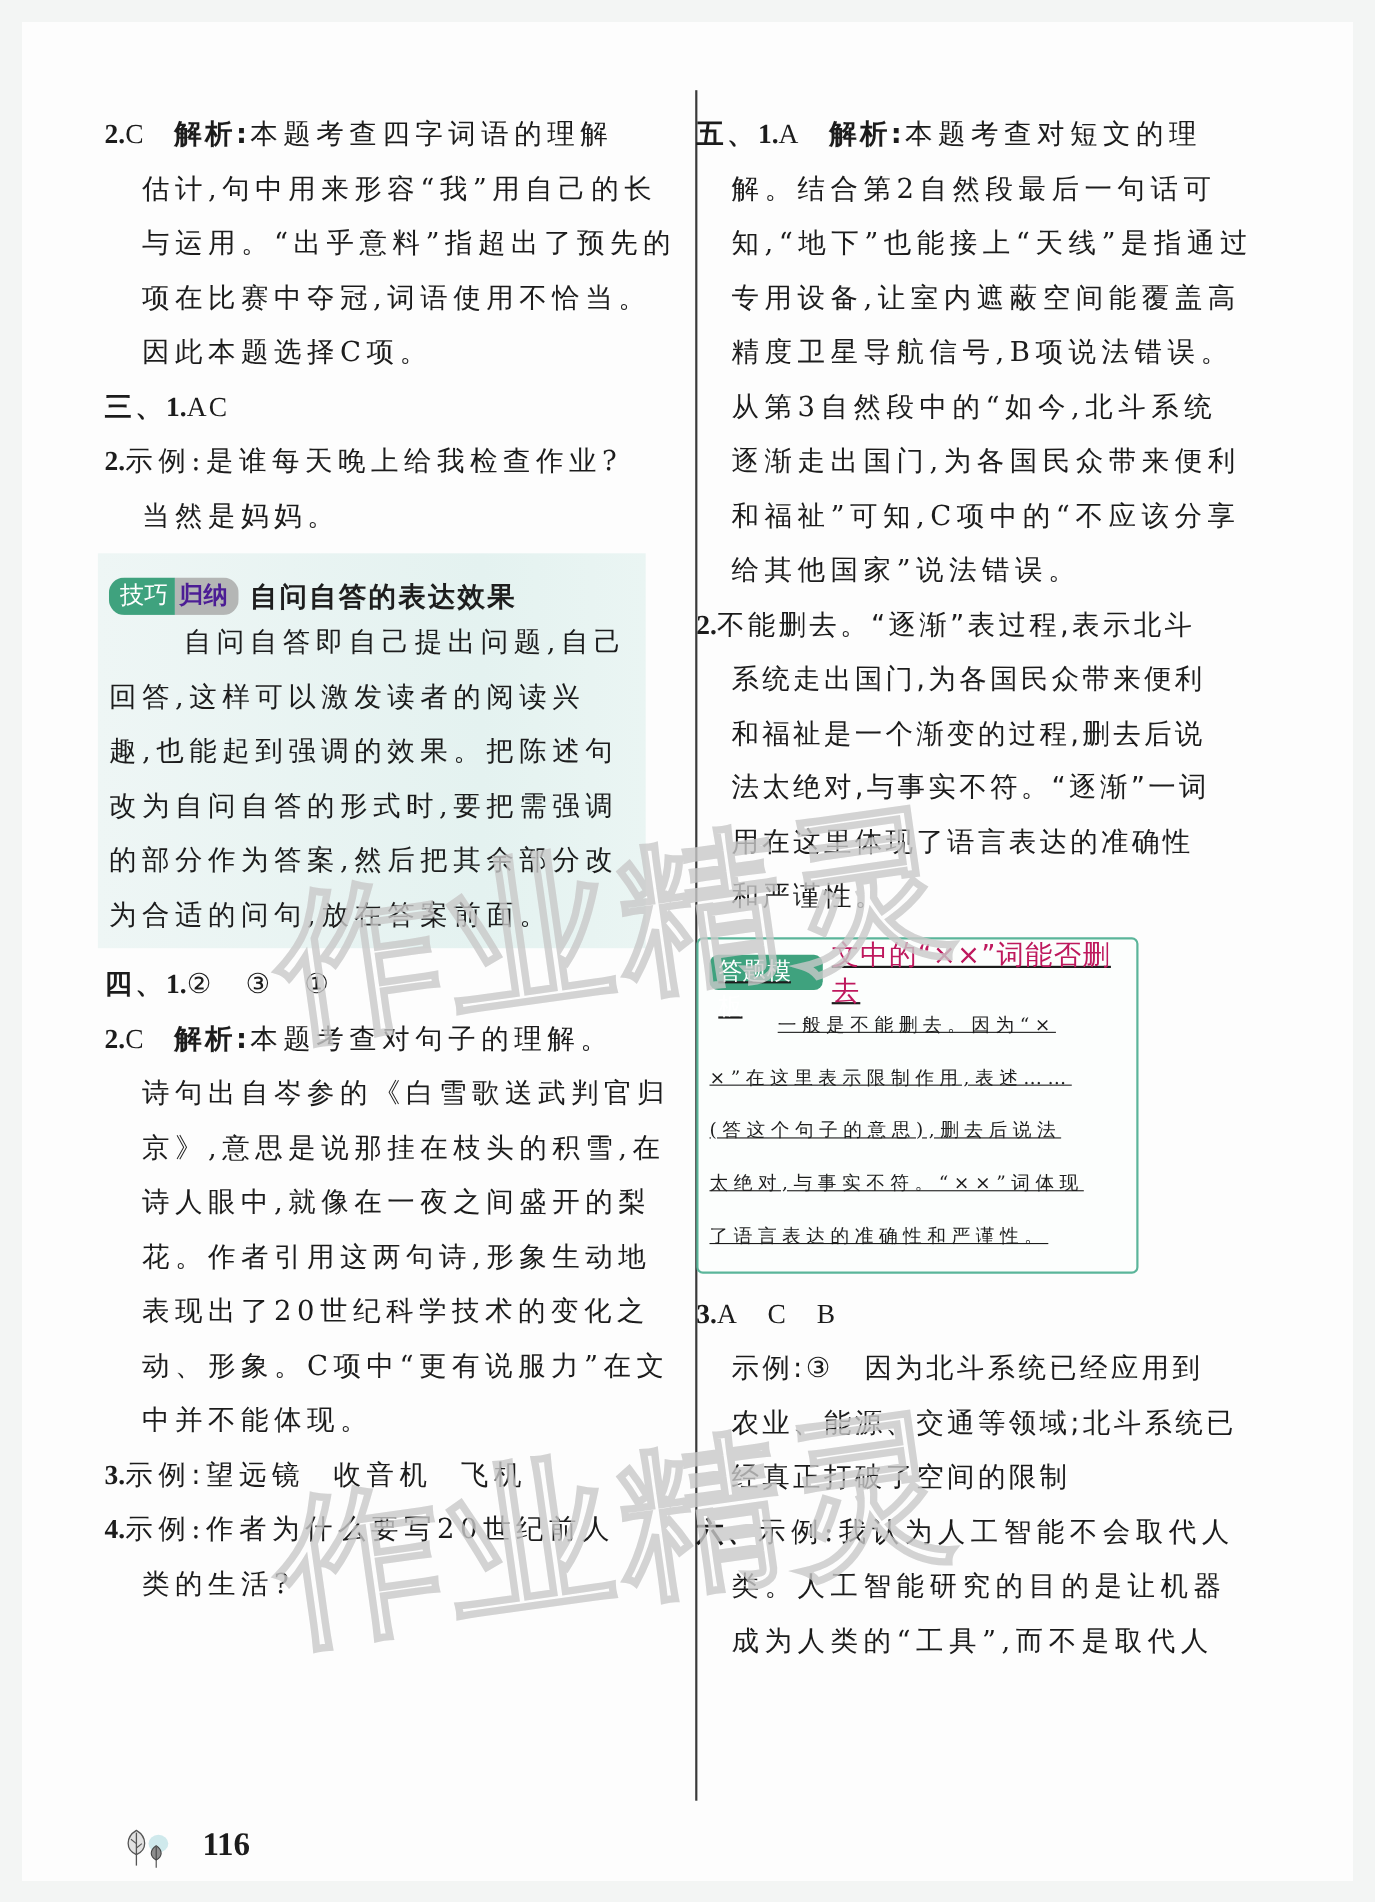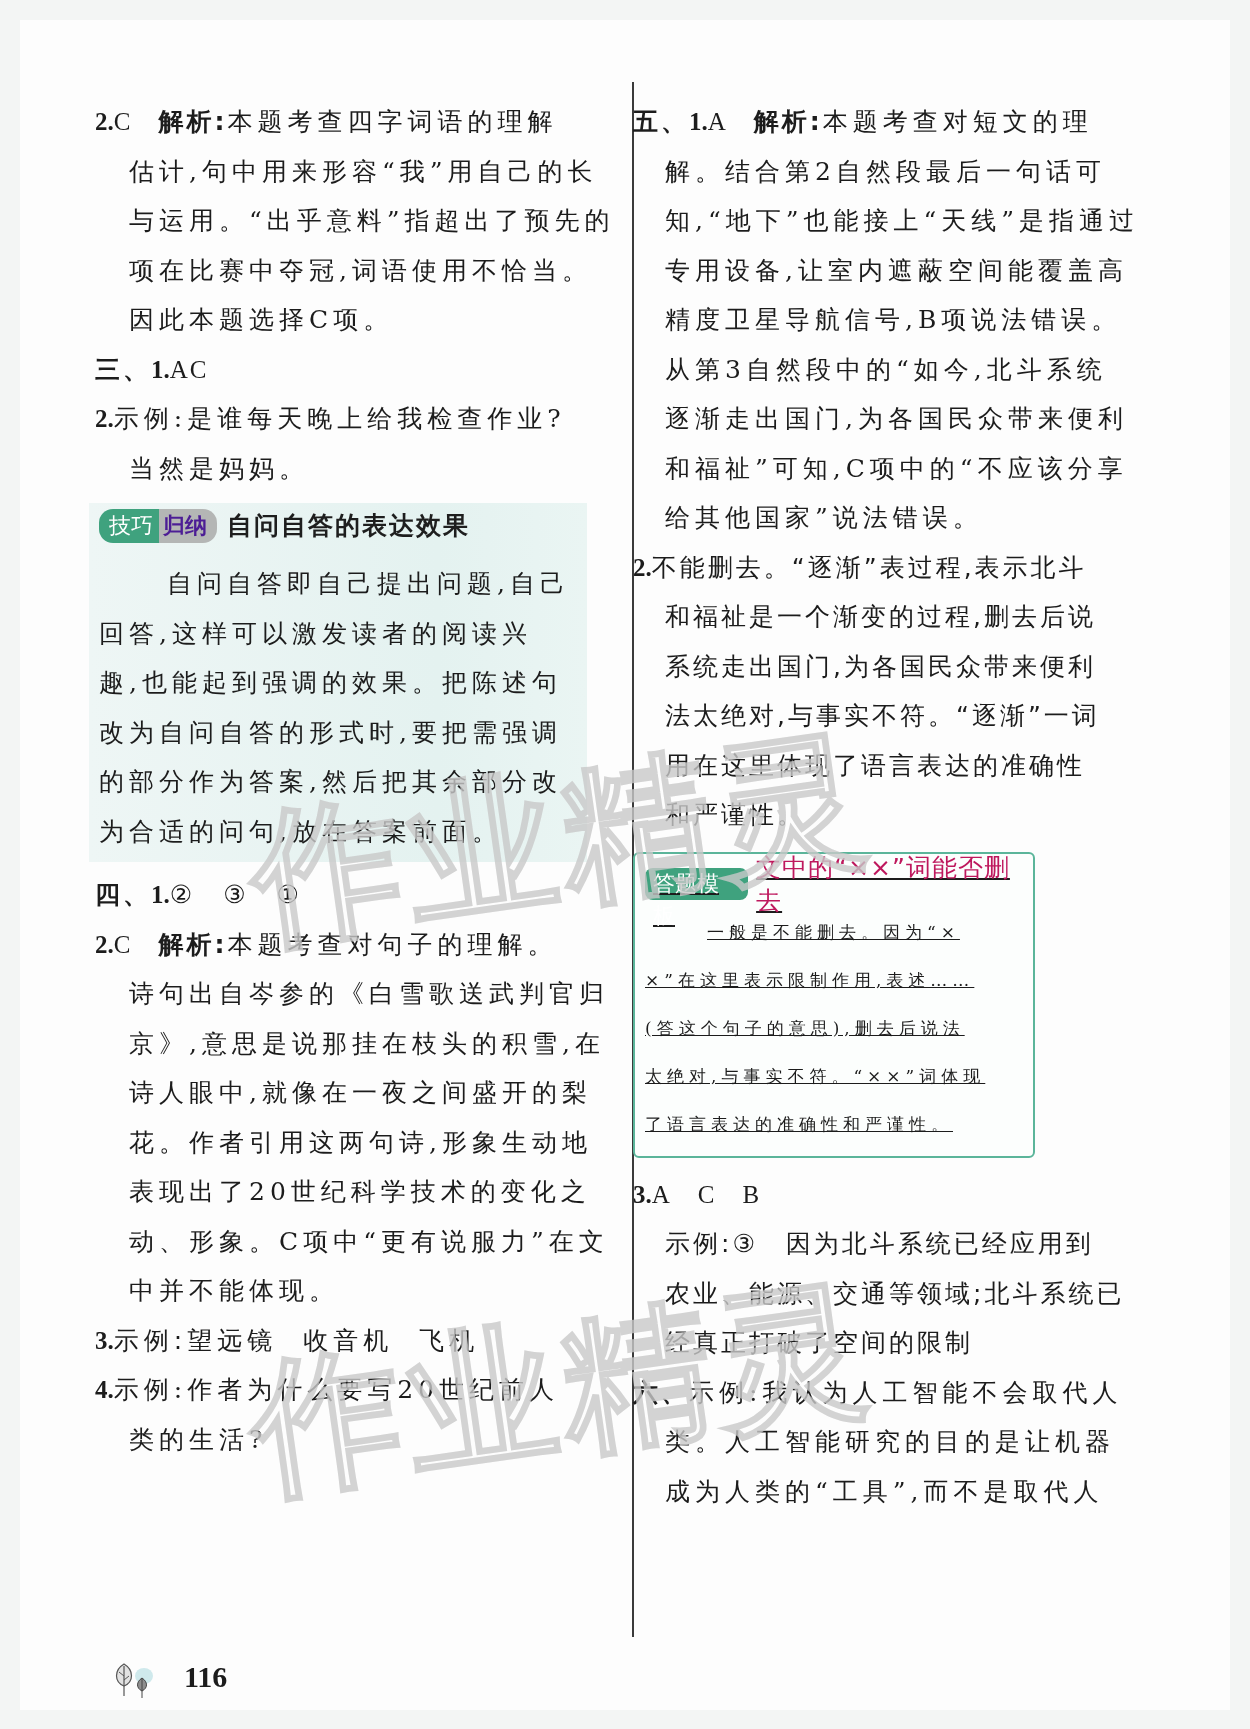--- a/index.html
+++ b/index.html
@@ -12,21 +12,21 @@
   .divider { position: absolute; left: 612px; top: 62px; width: 1.5px; height: 1555px; background: #3a3a3a; }
   .line { height: 49.5px; line-height: 49.5px; font-size: 25px; letter-spacing: 5px; white-space: nowrap; }
   .indent { padding-left: 34px; }
   .num { font-family: "Liberation Serif", serif; font-weight: bold; letter-spacing: 0; }
   .lat { font-family: "Liberation Serif", serif; letter-spacing: 2px; }
   .bold { font-weight: bold; font-family: "DejaVu Sans", sans-serif; letter-spacing: 3px; }
   .sans { font-family: "DejaVu Sans", sans-serif; }
   .gap { display: inline-block; width: 26px; }
 
   .tip-box { position: relative; margin: 10px 0 8px -6px; width: 498px; background: linear-gradient(90deg, #eef6f5 0%, #e4f2f0 70%, #eaf5f3 100%); padding: 6px 0 6px 0; }
-  .tip-head { height: 50px; display: flex; align-items: flex-start; padding-left: 10px; }
+  .tip-head { height: 50px; display: flex; align-items: flex-end; padding-left: 10px; }
   .tip-tag { display: inline-flex; border-radius: 14px; overflow: hidden; height: 34px; font-family: "DejaVu Sans", sans-serif; font-size: 22px; line-height: 34px; }
   .tip-tag .a { background: #3fa27e; color: #ffffff; padding: 0 6px 0 10px; }
   .tip-tag .b { background: #b4b6b5; color: #4c1d95; padding: 0 10px 0 4px; font-weight: bold; }
   .tip-title { margin-left: 10px; font-family: "DejaVu Sans", sans-serif; font-weight: bold; font-size: 25px; letter-spacing: 2px; color: #1e1e1e; }
   .tip-body .line { padding-left: 10px; }
 
   .tpl-box { position: relative; margin: 12px 0 12px 28px; width: 402px; border: 2px solid #5bb59a; border-radius: 6px; padding: 6px 0 8px 10px; background: #fcfefd; text-decoration: underline; }
   .tpl-head { height: 48px; display: flex; align-items: center; }
   .tpl-tag { background: #3fa27e; color: #ffffff; font-family: "DejaVu Sans", sans-serif; font-size: 22px; border-radius: 8px; padding: 0 8px; height: 32px; line-height: 32px; }
   .tpl-title { margin-left: 8px; color: #be185d; font-family: "DejaVu Sans", sans-serif; font-size: 25px; letter-spacing: 1px; }
@@ -112,22 +112,22 @@
     <div class="line" style="padding-left:60px">专用设备,让室内遮蔽空间能覆盖高</div>
     <div class="line" style="padding-left:60px">精度卫星导航信号,B项说法错误。</div>
     <div class="line" style="padding-left:60px">从第3自然段中的“如今,北斗系统</div>
     <div class="line" style="padding-left:60px">逐渐走出国门,为各国民众带来便利</div>
     <div class="line" style="padding-left:60px">和福祉”可知,C项中的“不应该分享</div>
     <div class="line" style="padding-left:60px">给其他国家”说法错误。</div>
 
     <div class="line sans" style="padding-left:28px;letter-spacing:3px">
       <span class="num">2.</span><span>不能删去。“逐渐”表过程,表示北斗</span>
     </div>
+    <div class="line sans" style="padding-left:60px;letter-spacing:3px">系统走出国门,为各国民众带来便利</div>
     <div class="line sans" style="padding-left:60px;letter-spacing:3px">和福祉是一个渐变的过程,删去后说</div>
-    <div class="line sans" style="padding-left:60px;letter-spacing:3px">系统走出国门,为各国民众带来便利</div>
     <div class="line sans" style="padding-left:60px;letter-spacing:3px">法太绝对,与事实不符。“逐渐”一词</div>
     <div class="line sans" style="padding-left:60px;letter-spacing:3px">用在这里体现了语言表达的准确性</div>
     <div class="line sans" style="padding-left:60px;letter-spacing:3px">和严谨性。</div>
 
     <div class="tpl-box">
       <div class="tpl-head">
         <span class="tpl-tag">答题模板</span>
         <span class="tpl-title">文中的“××”词能否删去</span>
       </div>
       <div class="line" style="padding-left:62px">一般是不能删去。因为“×</div>

